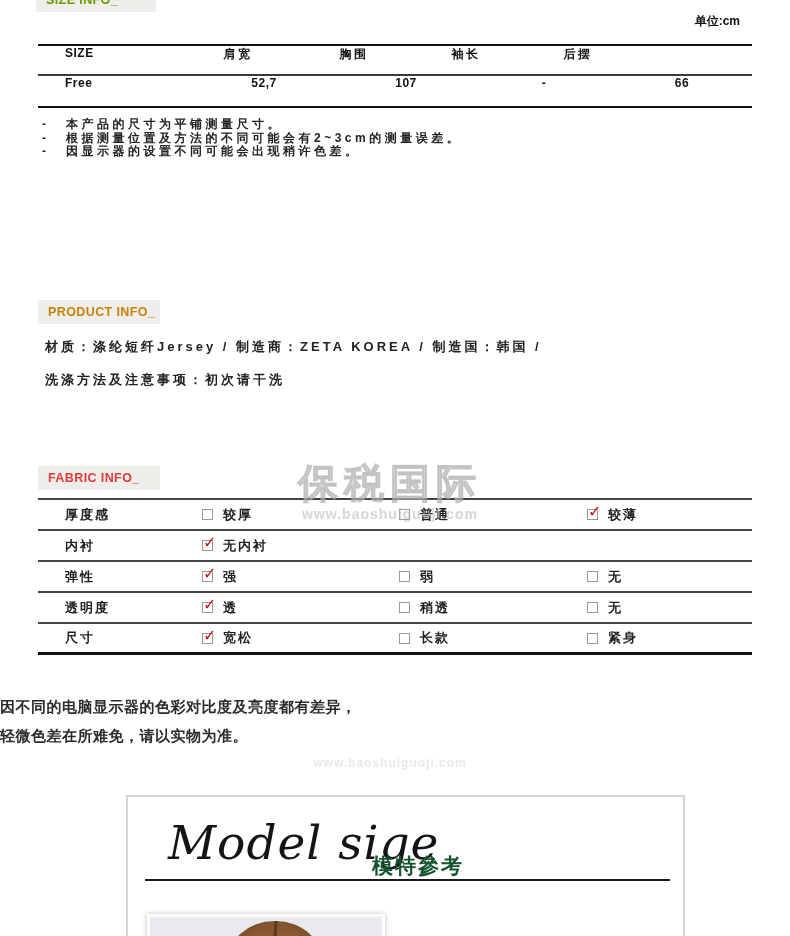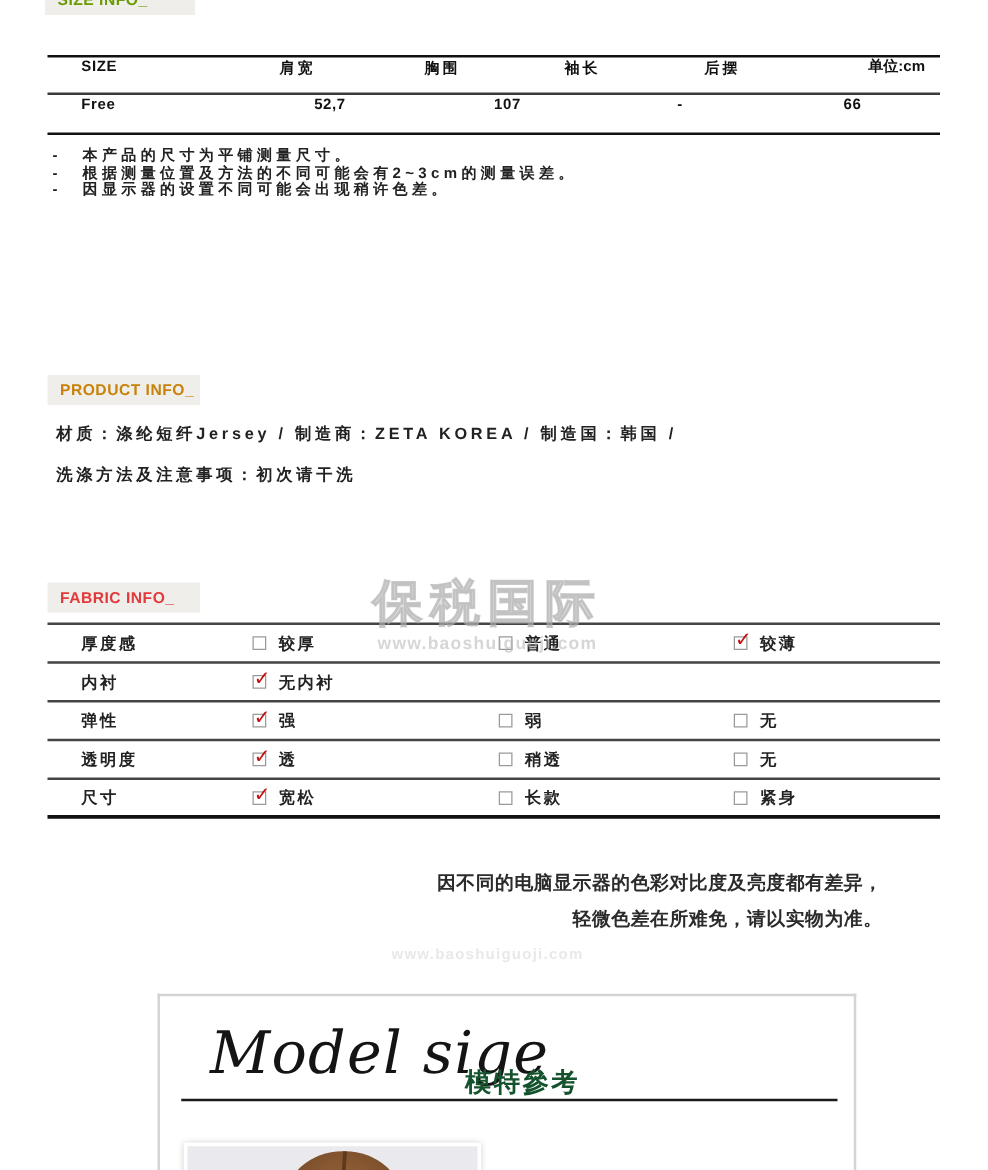--- a/index.html
+++ b/index.html
@@ -10,21 +10,21 @@
     font-family:"Liberation Sans", sans-serif; color:#1a1a1a;border-radius:29px;
   }
   
   .badge {
     position:absolute; background:#efeeea; padding:5px 12px 5px 10px;
     font-size:12.5px; font-weight:bold; letter-spacing:0.4px; white-space:nowrap;
   }
   .badge.size   { left:36px; top:-12px; width:120px; color:#6a9b00; }
   .badge.product{ left:38px; top:300px; width:122px; color:#c8820a; }
   .badge.fabric { left:38px; top:466px; width:122px; color:#e23a3a; }
-  .unit { position:absolute; top:13px; right:50px; font-size:12px; font-weight:bold; color:#111;margin-top:32px; }
+  .unit { position:absolute; top:13px; right:50px; font-size:12px; font-weight:bold; color:#111; }
 
   
   .size-table {
     position:absolute; left:38px; top:44px; width:714px;
     border-top:2px solid #111; border-bottom:2px solid #111;
   }
   .size-row { display:flex; align-items:flex-start; height:28px; }
   .size-row.values { height:32px; border-top:2px solid #3a3a3a;gap:26px; }
   .sz-cell { font-size:12px; font-weight:bold; letter-spacing:2.5px; color:#111; }
   .sz-cell.c0 { width:140px; text-align:left; padding-left:27px; letter-spacing:0.5px; }
@@ -63,21 +63,21 @@
   .fab-opt.o1 { width:188px; }
   .fab-opt.o2 { width:150px; }
   .cb { position:relative; display:inline-block; width:11px; height:11px;
         border:1px solid #9a9a9a; background:#fff; margin-right:10px; flex:none; }
   .cb.checked::after {
     content:"\2713"; position:absolute; left:0px; top:-8px;
     color:#c41111; font-size:16px; font-weight:bold; font-family:"DejaVu Sans", sans-serif;
   }
 
   
-  .disclaimer { position:absolute; left:0; top:692px; width:706px; text-align:right;
+  .disclaimer { position:absolute; left:0; top:692px; width:706px; text-align:left;
                 font-size:15px; font-weight:bold; color:#2b2b2b; letter-spacing:0.5px; line-height:29px; }
 
   
   .model-box { position:absolute; left:126px; top:795px; width:559px; height:150px;
                background:#fff; border:2px solid #d4d4d4; border-bottom:none; }
   .model-title { position:absolute; left:40px; top:18px; font-family:"DejaVu Serif", serif;
                  font-style:italic; font-size:47px; color:#141414; letter-spacing:1px; white-space:nowrap; }
   .model-title-cn { position:absolute; left:244px; top:55px; font-size:21px; color:#14532d;
                     letter-spacing:2px; font-weight:bold; white-space:nowrap; }
   .model-underline { position:absolute; left:17px; top:82px; width:525px; height:2px; background:#1a1a1a; }

